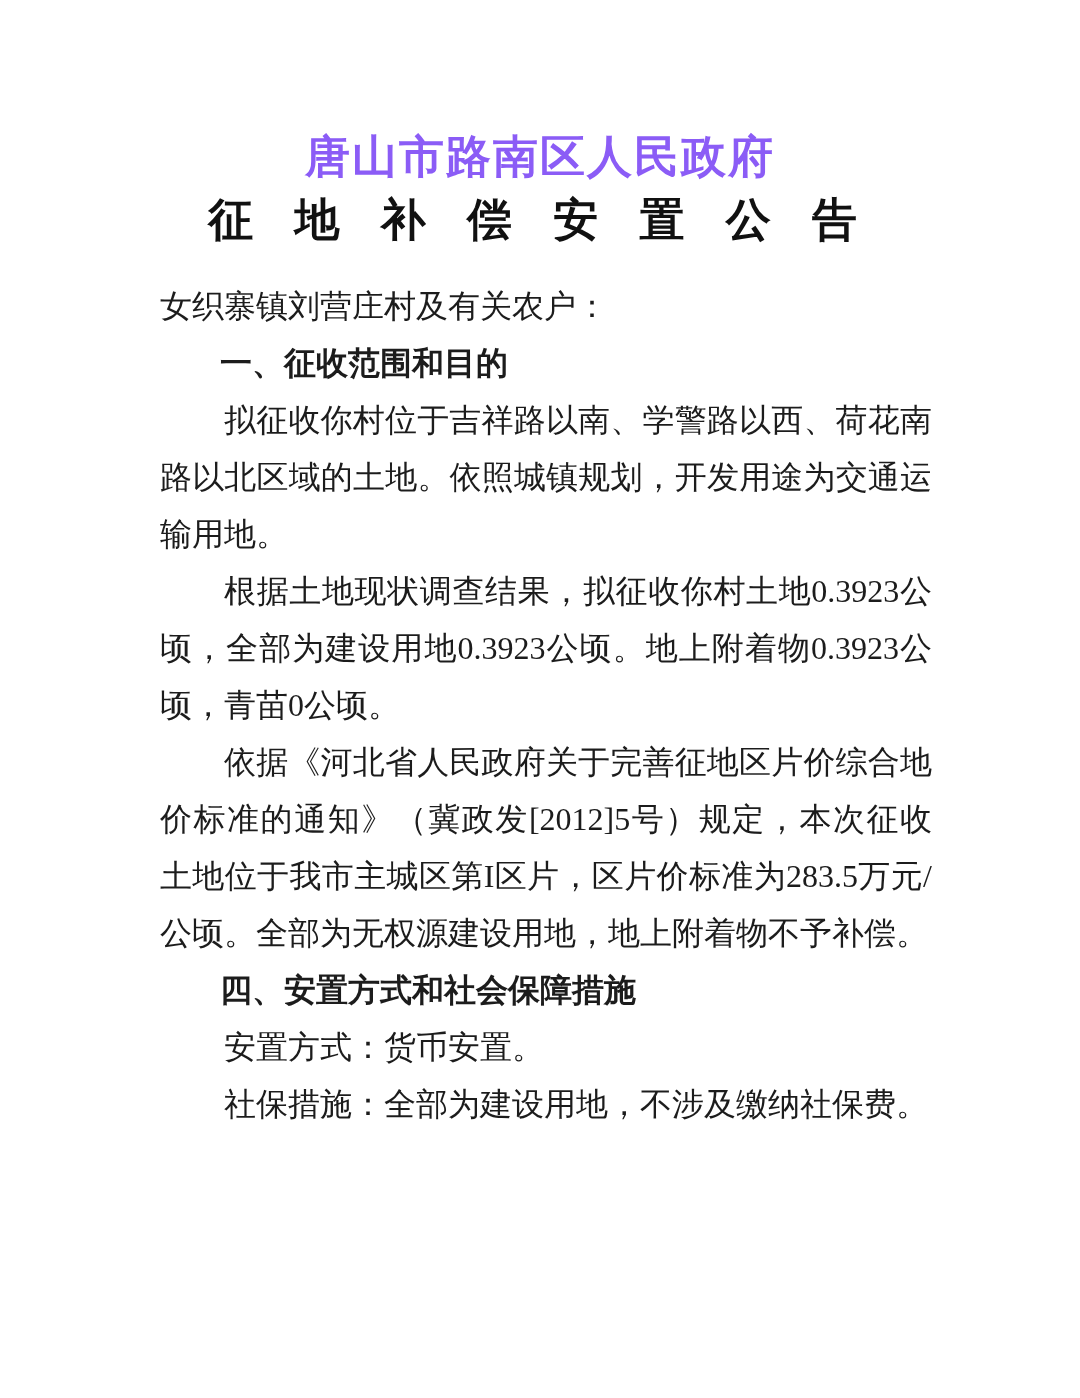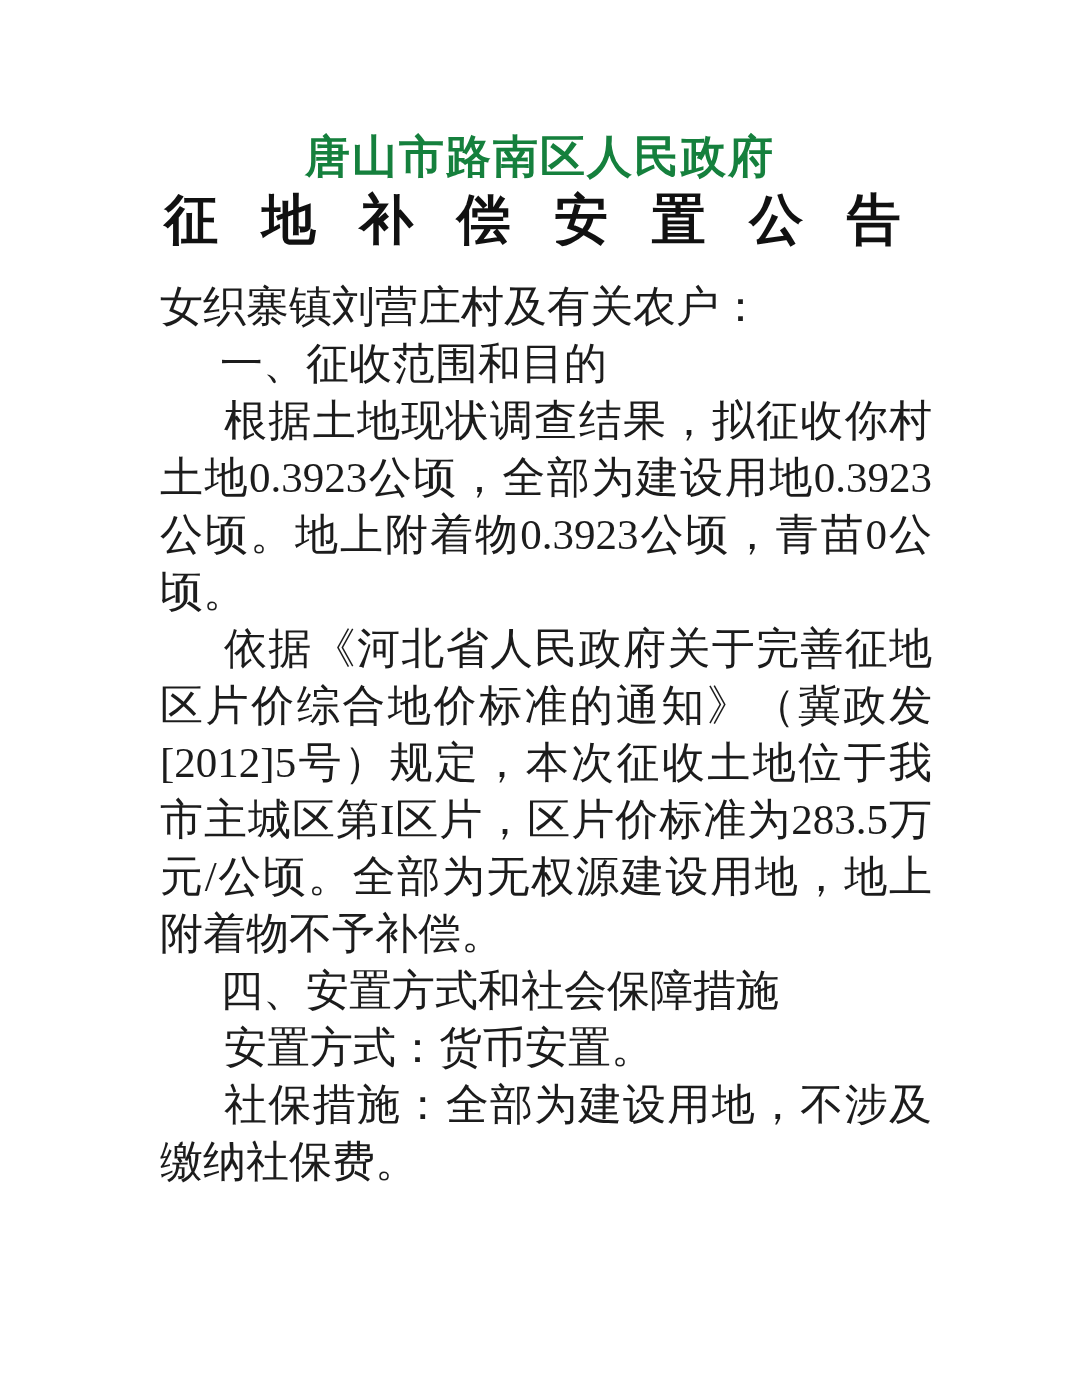--- a/index.html
+++ b/index.html
@@ -19,54 +19,54 @@
   }
   .title-block {
     padding-top: 126px;
     text-align: center;
   }
   .title-line1 {
     font-size: 45px;
     font-weight: bold;
     line-height: 62px;
     letter-spacing: 2px;
-    color: #15803d;
+    color: #8b5cf6;
     text-align: center;
   }
   .title-line2 {
-    font-size: 54px;
+    font-size: 45px;
     font-weight: bold;
     line-height: 64px;
     letter-spacing: 15px;
     color: #111111;
   }
   .doc-body {
     margin-left: 160px;
     margin-top: 26px;
     width: 772px;
   }
   .doc-body p,
   .doc-body h2 {
     margin: 0;
     padding: 0;
-    font-size: 43px;
+    font-size: 32px;
     line-height: 57px;
     text-align: justify;
     text-justify: inter-character;
     color: #1c1c1c;
   }
   .salutation {
     text-indent: 0;
   }
   .para {
     text-indent: 64px;
   }
   .heading {
     font-family: "Liberation Sans", "DejaVu Sans", sans-serif;
-    font-weight: normal;
+    font-weight: bold;
     font-size: 33px;
     text-indent: 60px;
     color: #141414;
   }
 </style>
 </head>
 <body>
 
 <div class="page">
 
@@ -74,20 +74,21 @@
     <div class="title-line1">唐山市路南区人民政府</div>
     <div class="title-line2">征 地 补 偿 安 置 公 告</div>
   </header>
 
   <main class="doc-body">
 
     <p class="salutation">女织寨镇刘营庄村及有关农户：</p>
 
 
     <h2 class="heading">一、征收范围和目的</h2>
+    <p class="para">拟征收你村位于吉祥路以南、学警路以西、荷花南路以北区域的土地。依照城镇规划，开发用途为交通运输用地。</p>
 
     <p class="para">根据土地现状调查结果，拟征收你村土地0.3923公顷，全部为建设用地0.3923公顷。地上附着物0.3923公顷，青苗0公顷。</p>
 
     <p class="para">依据《河北省人民政府关于完善征地区片价综合地价标准的通知》（冀政发[2012]5号）规定，本次征收土地位于我市主城区第I区片，区片价标准为283.5万元/公顷。全部为无权源建设用地，地上附着物不予补偿。</p>
 
     <h2 class="heading">四、安置方式和社会保障措施</h2>
     <p class="para">安置方式：货币安置。</p>
     <p class="para">社保措施：全部为建设用地，不涉及缴纳社保费。</p>
 
   </main>

